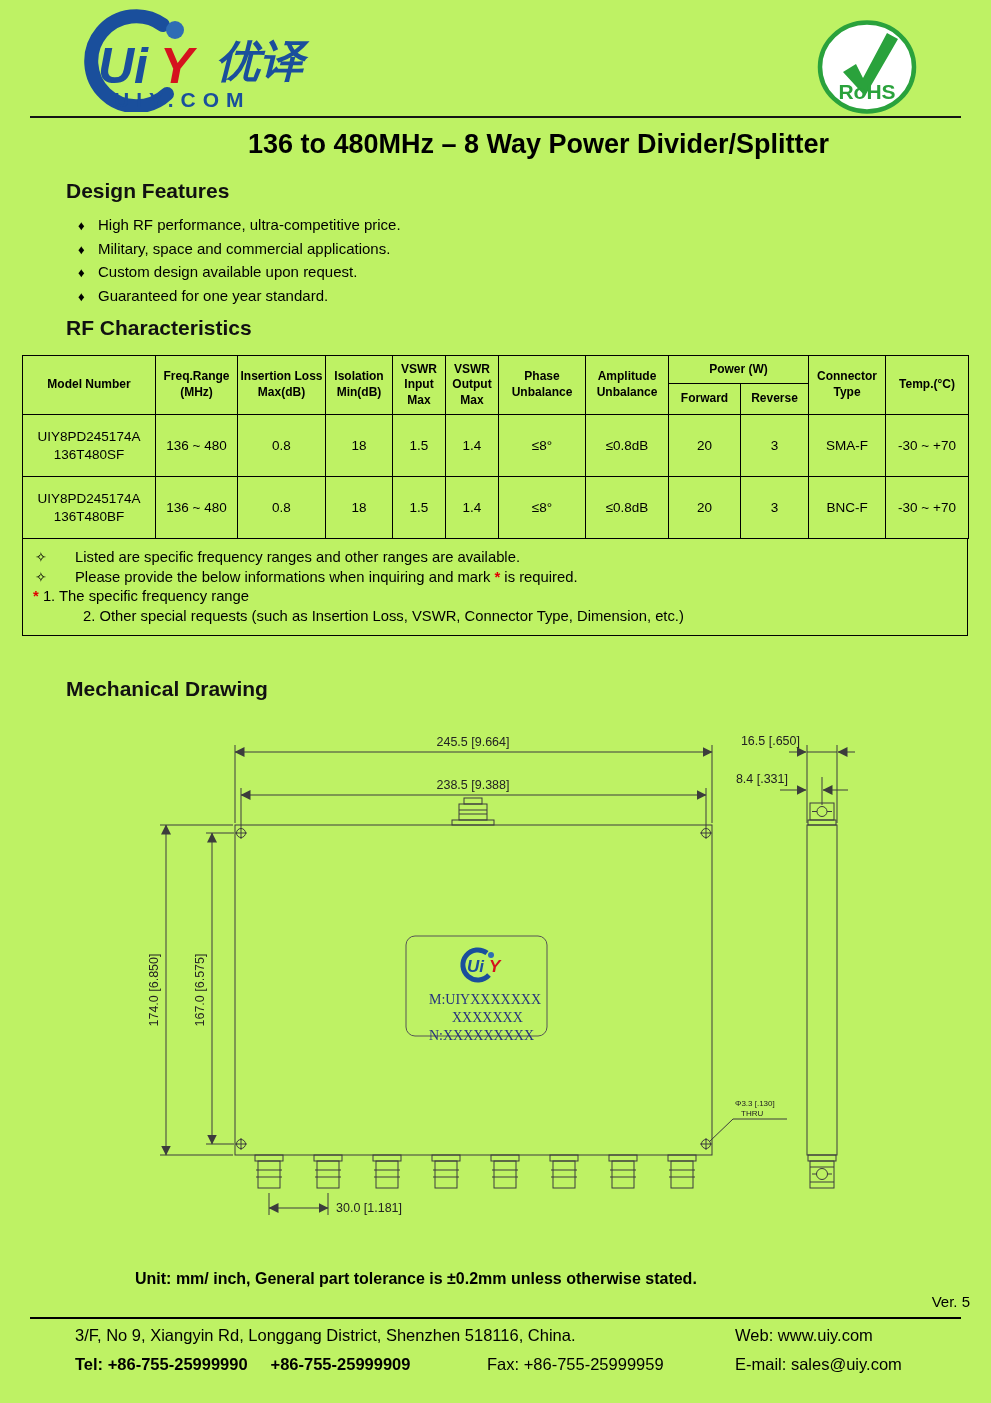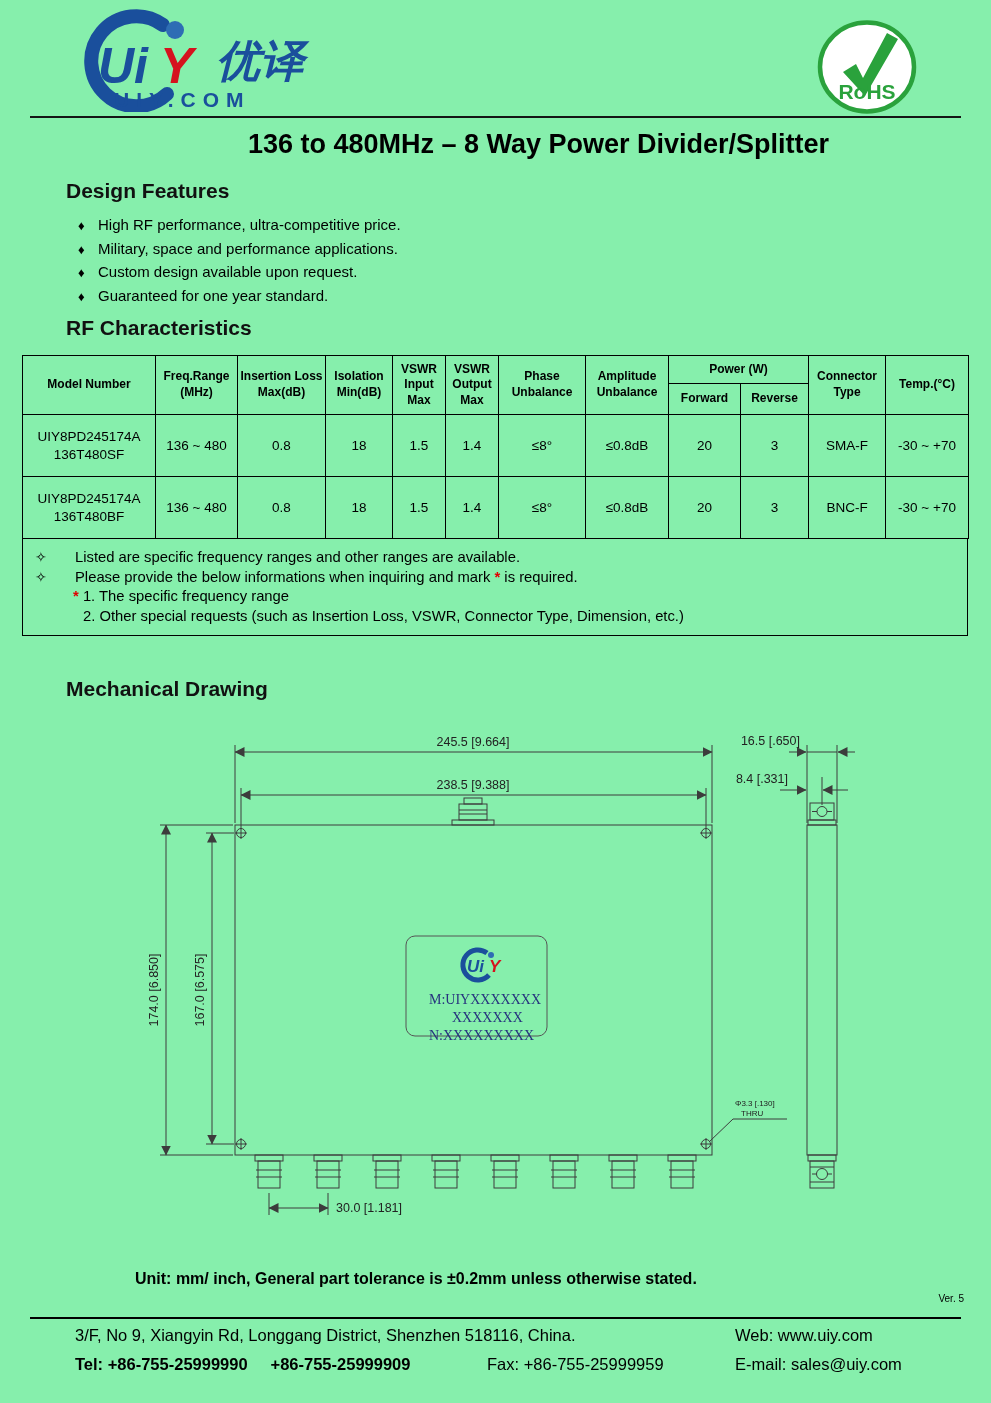--- a/index.html
+++ b/index.html
@@ -1,18 +1,18 @@
 <!DOCTYPE html>
 <html><head>
 <meta charset="utf-8">
 <style>
   html,body { margin:0; padding:0; background:#888; }
   .page {
     position:relative; width:991px; height:1403px; margin:0 auto;
-    background:#86efac; font-family:"Liberation Sans", sans-serif; color:#000;
+    background:#bef264; font-family:"Liberation Sans", sans-serif; color:#000;
     overflow:hidden;
   }
   
   .logo-svg { position:absolute; left:56px; top:8px; }
   .rohs-svg { position:absolute; left:816px; top:20px; }
   .rule-top { position:absolute; left:30px; width:931px; top:116px; border-top:2px solid #151515; }
   .doc-title { position:absolute; left:0; top:129px; width:100%; text-align:center;
                font-size:27px; font-weight:bold; letter-spacing:0;padding-left:43px; }
   
   .sec-heading { position:absolute; font-size:21px; font-weight:bold; color:#111;margin-left:9px; }
@@ -35,28 +35,28 @@
   td.model { font-size:13px; }
   tr.hr1 { height:28px; } tr.hr2 { height:31px; }
   tr.dr  { height:62px; }
   .notes {
     border:1px solid #000; border-top:none; box-sizing:border-box;
     min-height:97px; padding:9px 10px 8px 10px; font-size:14.8px; line-height:19.6px;
   }
   .note-row { display:flex; }
   .note-diamond { width:24px; text-align:left; padding-left:2px; font-size:14px; }
   .note-text { padding-left:16px; }
-  .note-sub1 { margin-left:40px; }
+  .note-sub1 { }
   .note-sub2 { margin-left:50px; }
   .red-star { color:#e00000; font-weight:bold; }
   
   .mech-svg { position:absolute; left:0; top:715px; }
   
   .unit-note { position:absolute; left:135px; top:1270px; font-size:16px;font-weight:bold; }
-  .version   { position:absolute; right:27px; top:1293px; font-size:10px; }
+  .version   { position:absolute; right:21px; top:1293px; font-size:15px; }
   .rule-bottom { position:absolute; left:30px; width:931px; top:1317px; border-top:2.5px solid #000; }
   .footer-item { position:absolute; font-size:16.5px; white-space:pre; }
   .f-address { left:75px;  top:1326px; }
   .f-web     { left:735px; top:1326px; }
   .f-tel     { left:75px;  top:1355px;font-weight:bold; }
   .f-fax     { left:487px; top:1355px; }
   .f-email   { left:735px; top:1355px; }
 </style>
 </head>
 <body>
@@ -83,21 +83,21 @@
   <div class="doc-title">136 to 480MHz – 8 Way Power Divider/Splitter</div>
 
   <div class="sec-heading h-design">Design Features</div>
   <div class="features">
     <div class="feature-row">
       <span class="feature-bullet">♦</span>
       <span>High RF performance, ultra-competitive price.</span>
     </div>
     <div class="feature-row">
       <span class="feature-bullet">♦</span>
-      <span>Military, space and performance applications.</span>
+      <span>Military, space and commercial applications.</span>
     </div>
     <div class="feature-row">
       <span class="feature-bullet">♦</span>
       <span>Custom design available upon request.</span>
     </div>
     <div class="feature-row">
       <span class="feature-bullet">♦</span>
       <span>Guaranteed for one year standard.</span>
     </div>
   </div>

